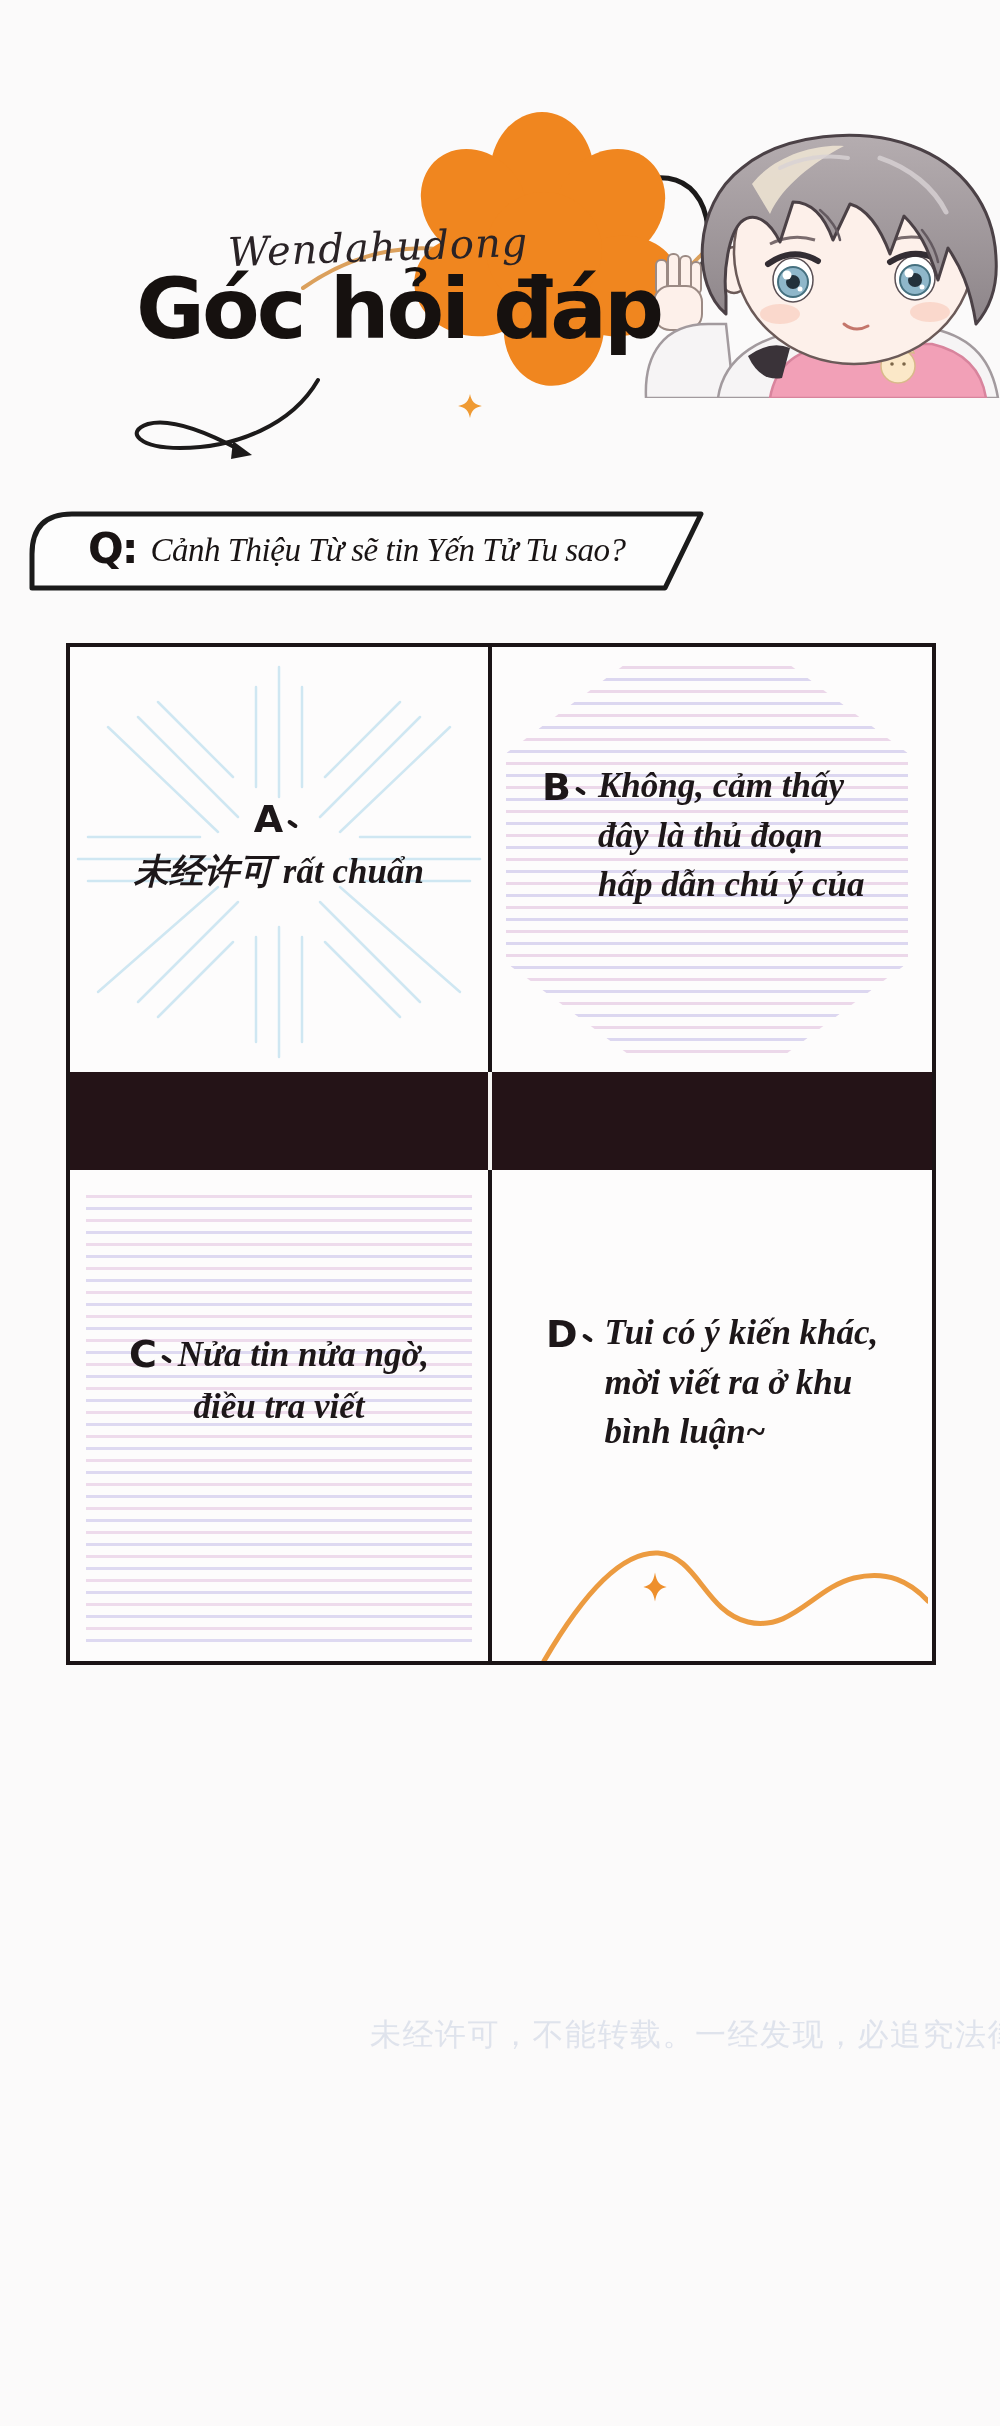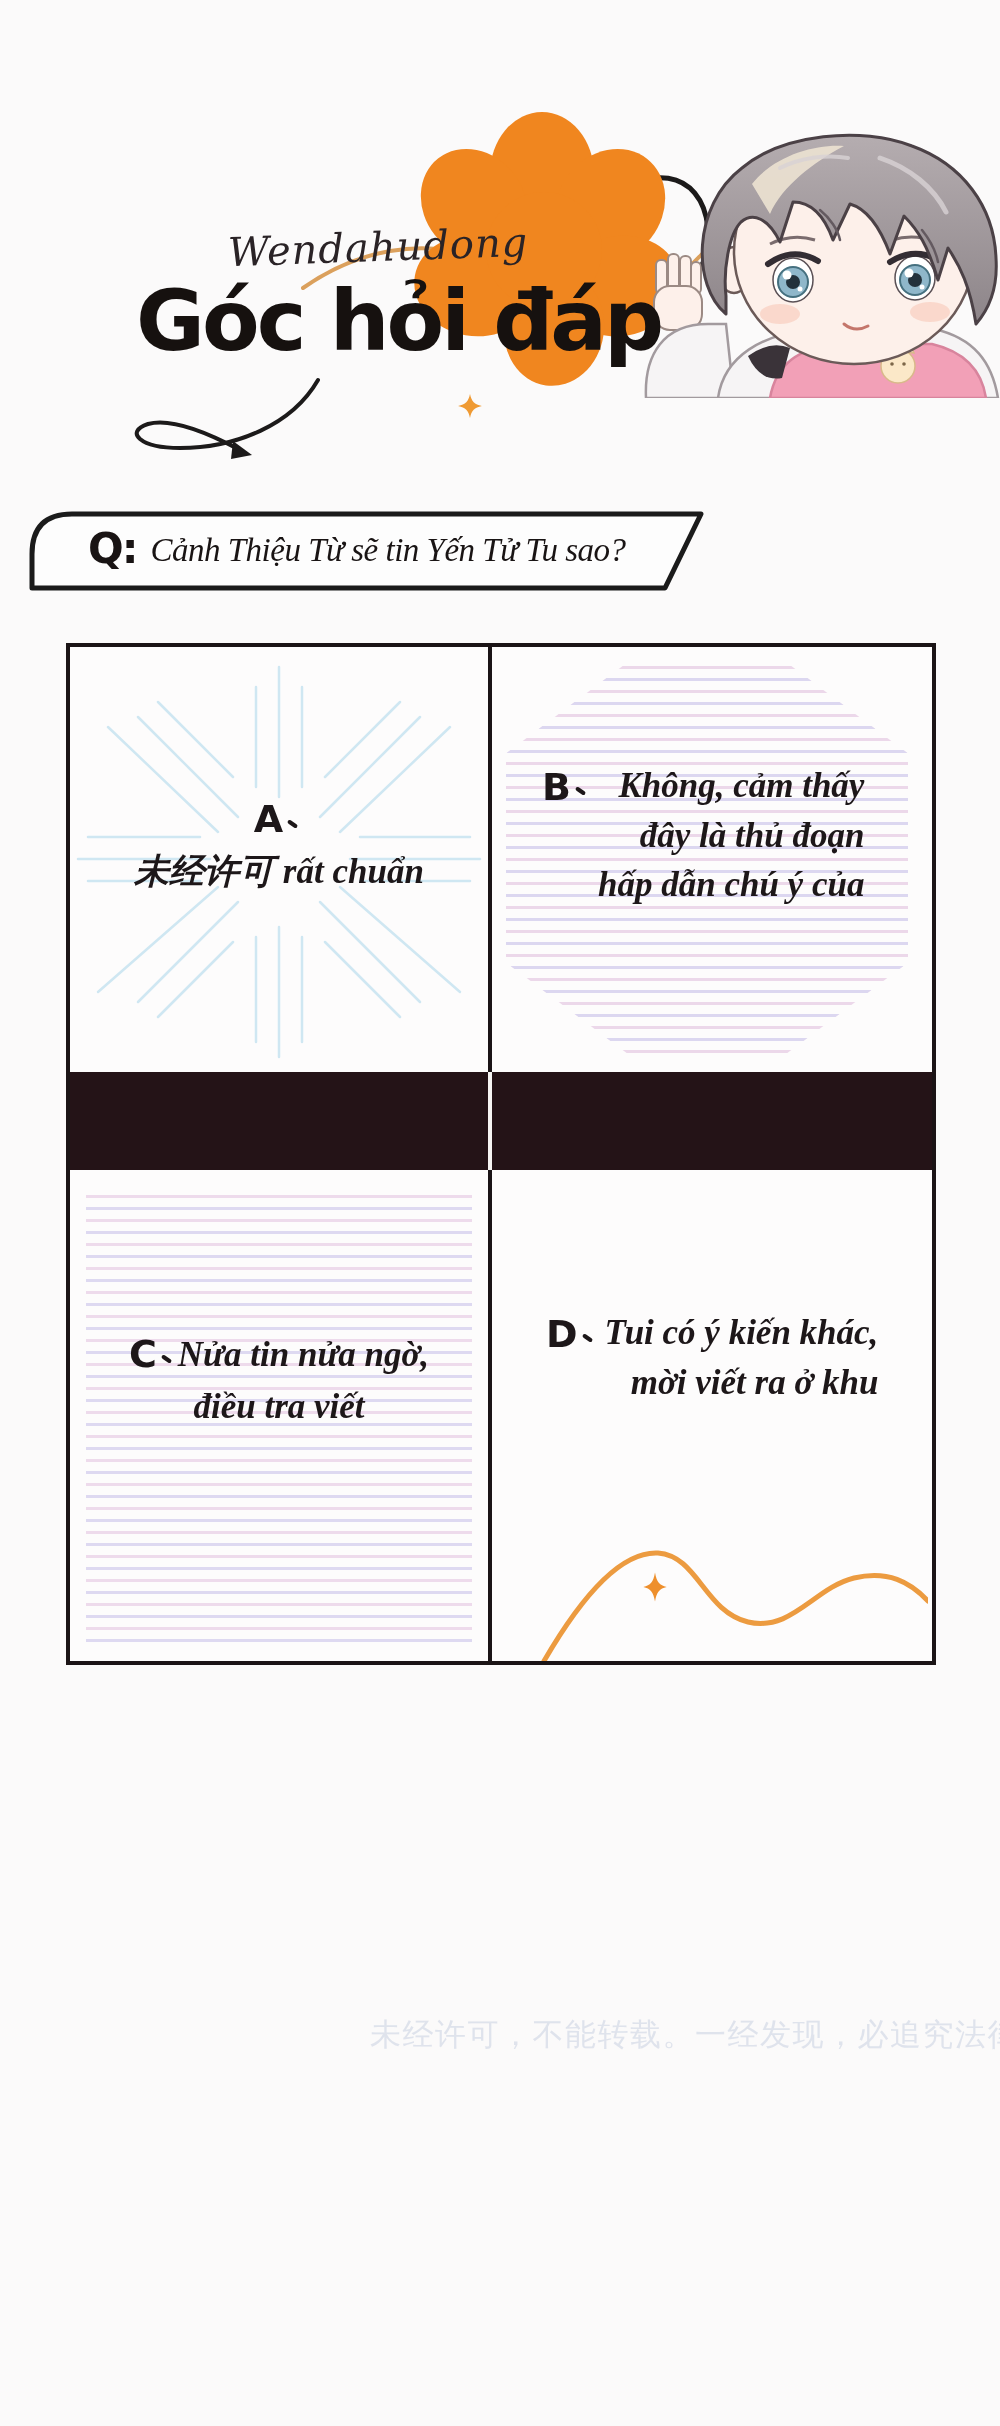--- a/index.html
+++ b/index.html
@@ -4,21 +4,21 @@
 <style>
   html,body{margin:0;padding:0;background:#e9e9e9;}
   .page{position:relative;width:1000px;height:2426px;background:#fbfafa;overflow:hidden;
         font-family:"DejaVu Sans",sans-serif;}
 
   
   .deco-svg{position:absolute;left:0;top:0;width:1000px;height:520px;z-index:1;}
   .script-subtitle{position:absolute;left:228px;top:224px;z-index:3;
       font-family:"DejaVu Serif",serif;font-style:italic;font-size:40px;
       color:#2a2326;letter-spacing:1px;transform:rotate(-2deg);}
-  .page-title{position:absolute;left:136px;top:272px;z-index:5;
+  .page-title{position:absolute;left:136px;top:260px;z-index:5;
       font-size:84px;font-weight:bold;letter-spacing:-3px;color:#16110f;
       font-family:"DejaVu Sans",sans-serif;}
   .flower-svg{position:absolute;left:392px;top:102px;z-index:2;}
   .chibi-svg{position:absolute;left:630px;top:118px;z-index:2;}
 
   
   .banner-svg{position:absolute;left:18px;top:505px;z-index:4;}
   .banner-text{position:absolute;left:88px;top:524px;z-index:5;display:flex;align-items:center;gap:14px;}
   .q-prefix{font-size:42px;font-weight:bold;color:#191414;letter-spacing:-2px;}
   .q-text{font-family:"Liberation Serif",serif;font-style:italic;font-weight:normal;
@@ -60,21 +60,21 @@
   .dun::after{content:"";position:absolute;left:1px;top:11px;width:11px;height:4px;
         border-radius:2px;background:#1d1719;transform:rotate(35deg);}
   .opt-center{left:0;right:0;text-align:center;}
   .opt-center .l1{display:inline-flex;align-items:center;}
   .opt-a{top:146px;}
   .opt-c{top:158px;}
   .opt-side{display:flex;}
   .opt-b{left:50px;top:114px;}
   .opt-d{left:54px;top:138px;}
   .letter-col{padding-top:4px;}
-  .lines{margin-left:6px;text-align:right;}
+  .lines{margin-left:6px;}
 
   
   .footer-notice{position:absolute;left:370px;top:2014px;z-index:2;
       font-size:31px;letter-spacing:1.5px;color:#dfe3ec;
       font-family:"DejaVu Sans",sans-serif;white-space:nowrap;}
 </style>
 </head>
 <body>
 
 <div class="page">
@@ -274,20 +274,21 @@
         <div class="opt opt-side opt-d">
           <div class="letter-col">
             <span class="letter">
                 <span>D</span>
                 <span class="dun"></span>
               </span>
           </div>
           <div class="lines">
             <div class="line">Tui có ý kiến khác,</div>
             <div class="line">mời viết ra ở khu</div>
+            <div class="line">bình luận~</div>
           </div>
         </div>
       </div>
     </div>
   </div>
 
   <div class="footer-notice">未经许可，不能转载。一经发现，必追究法律责任。</div>
 
 </div>
 

